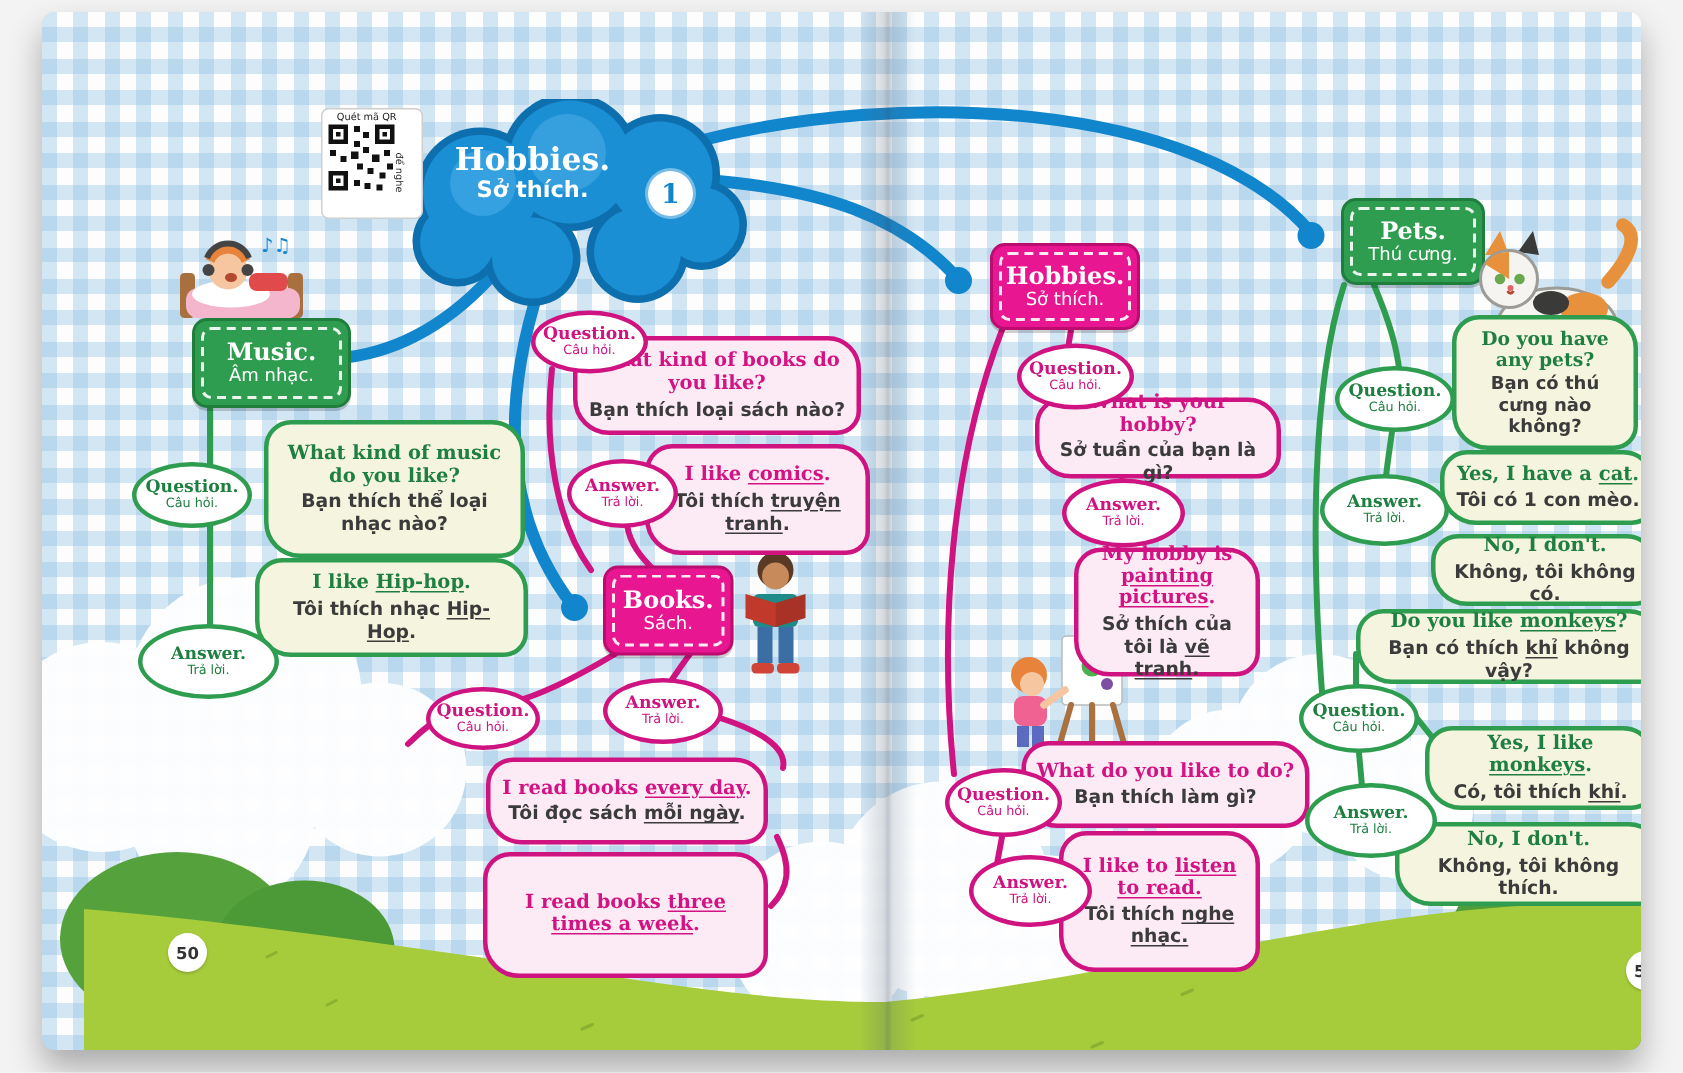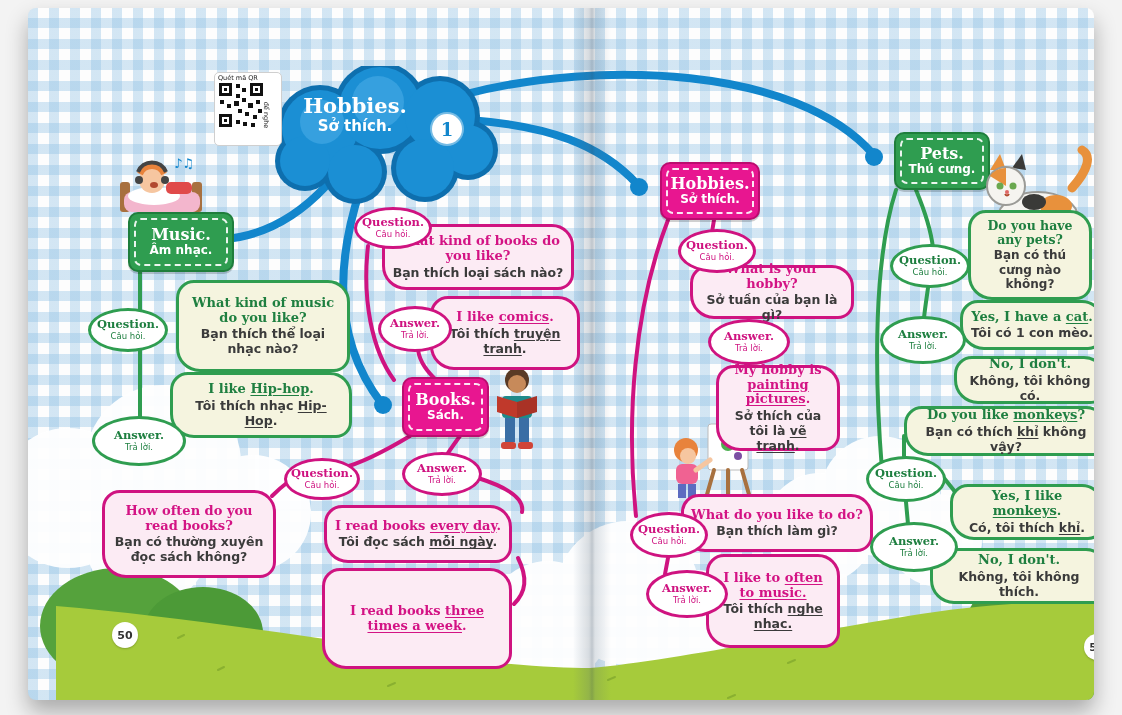--- a/index.html
+++ b/index.html
@@ -16,21 +16,21 @@
          background:linear-gradient(90deg, rgba(0,0,0,0), rgba(80,100,120,.22) 42%, rgba(60,80,100,.32) 50%, rgba(80,100,120,.18) 58%, rgba(0,0,0,0));}
   svg.layer{position:absolute;left:0;top:0;pointer-events:none;}
 
   
   .node{position:absolute;border-radius:10px;padding:4px;box-sizing:border-box;box-shadow:0 2px 0 rgba(0,0,0,.18);margin-left:20px;}
   .node.green{background:#2f9d50;border:2px solid #1f7e3c;}
   .node.pink{background:#e81690;border:2px solid #bb0d6f;}
   .node .inner{border:2px dashed rgba(255,255,255,.9);border-radius:7px;width:100%;height:100%;
                display:flex;flex-direction:column;align-items:center;justify-content:center;color:#fff;box-sizing:border-box;}
   .node .t1{font-family:"DejaVu Serif",serif;font-weight:bold;font-size:16px;line-height:1.05;}
-  .node .t2{font-size:12px;font-weight:bold;line-height:1.15;}
+  .node .t2{font-size:12px;font-weight:normal;line-height:1.15;}
 
   
   .oval{position:absolute;background:#fff;border-radius:50%;display:flex;flex-direction:column;
         align-items:center;justify-content:center;text-align:center;box-sizing:border-box;z-index:5;}
   .oval.green{border:3px solid #2f9d50;color:#1e7f40;}
   .oval.pink{border:3px solid #cf1380;color:#cf1380;}
   .oval .t1{font-family:"DejaVu Serif",serif;font-weight:bold;font-size:11.5px;line-height:1;}
   .oval .t2{font-size:8.5px;line-height:1.2;}
 
   
@@ -49,21 +49,21 @@
   .cloud-text{position:absolute;left:0;top:28px;width:190px;text-align:center;color:#fff;}
   .cloud-text .t1{font-family:"DejaVu Serif",serif;font-weight:bold;font-size:21px;line-height:1.1;}
   .cloud-text .t2{font-weight:bold;font-size:15px;}
   .badge{position:absolute;right:36px;top:48px;width:30px;height:30px;border-radius:50%;background:#fff;
          display:flex;align-items:center;justify-content:center;color:#1286cc;
          font-family:"DejaVu Serif",serif;font-weight:bold;font-size:18px;box-shadow:0 0 0 2px rgba(255,255,255,.4);}
 
   
   .qr{position:absolute;left:186px;top:64px;width:68px;height:74px;background:#fff;border:1px solid #cfcfcf;
       border-radius:5px;box-sizing:border-box;padding:2px 10px 2px 3px;z-index:7;}
-  .qr .cap{font-size:6.5px;color:#222;text-align:left;line-height:1.1;}
+  .qr .cap{font-size:6.5px;color:#222;text-align:center;line-height:1.1;}
   .qr .side{position:absolute;right:1px;top:38px;font-size:6.5px;color:#222;transform:rotate(90deg);transform-origin:center;white-space:nowrap;}
 
   .pagenum{position:absolute;width:26px;height:26px;border-radius:50%;background:#fff;z-index:8;
            display:flex;align-items:center;justify-content:center;font-weight:bold;font-size:11px;color:#333;
            box-shadow:0 1px 2px rgba(0,0,0,.2);}
   .illus{position:absolute;z-index:3;}
 </style>
 </head>
 <body>
 
@@ -281,29 +281,25 @@
       <rect x="28" y="76" width="15" height="7" rx="3" fill="#d04437"></rect>
     </svg>
     <div class="oval pink" style="left:256px;top:450px;width:76px;height:42px">
       <div class="t1">Question.</div>
       <div class="t2">Câu hỏi.</div>
     </div>
     <div class="oval pink" style="left:374px;top:444px;width:80px;height:44px">
       <div class="t1">Answer.</div>
       <div class="t2">Trả lời.</div>
     </div>
-    <div class="bubble pink" style="left:74px;top:482px;width:174px;height:88px">
-      <div class="en">How often do you read books?</div>
-      <div class="vi">Bạn có thường xuyên đọc sách không?</div>
-    </div>
     <div class="bubble pink" style="left:296px;top:497px;width:188px;height:58px">
       <div class="en">I read books <u>every day</u>.</div>
       <div class="vi">Tôi đọc sách <u>mỗi ngày</u>.</div>
     </div>
-    <div class="bubble pink" style="left:294px;top:560px;width:190px;height:101px">
+    <div class="bubble pink" style="left:294px;top:560px;width:190px;height:84px">
       <div class="en">I read books <u>three times a week</u>.</div>
     </div>
 
     <div class="node pink" style="left:612px;top:154px;width:100px;height:58px">
       <div class="inner">
         <div class="t1">Hobbies.</div>
         <div class="t2">Sở thích.</div>
       </div>
     </div>
     <div class="oval pink" style="left:650px;top:221px;width:78px;height:44px">
@@ -341,21 +337,21 @@
     </div>
     <div class="oval pink" style="left:602px;top:504px;width:78px;height:46px">
       <div class="t1">Question.</div>
       <div class="t2">Câu hỏi.</div>
     </div>
     <div class="oval pink" style="left:618px;top:562px;width:82px;height:48px">
       <div class="t1">Answer.</div>
       <div class="t2">Trả lời.</div>
     </div>
     <div class="bubble pink" style="left:678px;top:546px;width:134px;height:94px">
-      <div class="en">I like to <u>often to music.</u></div>
+      <div class="en">I like to <u>listen to read.</u></div>
       <div class="vi">Tôi thích <u>nghe nhạc.</u></div>
     </div>
 
     <div class="node green" style="left:846px;top:124px;width:96px;height:58px">
       <div class="inner">
         <div class="t1">Pets.</div>
         <div class="t2">Thú cưng.</div>
       </div>
     </div>
     <svg class="illus" style="left:948px;top:136px" width="124" height="112" viewBox="0 0 124 112">

